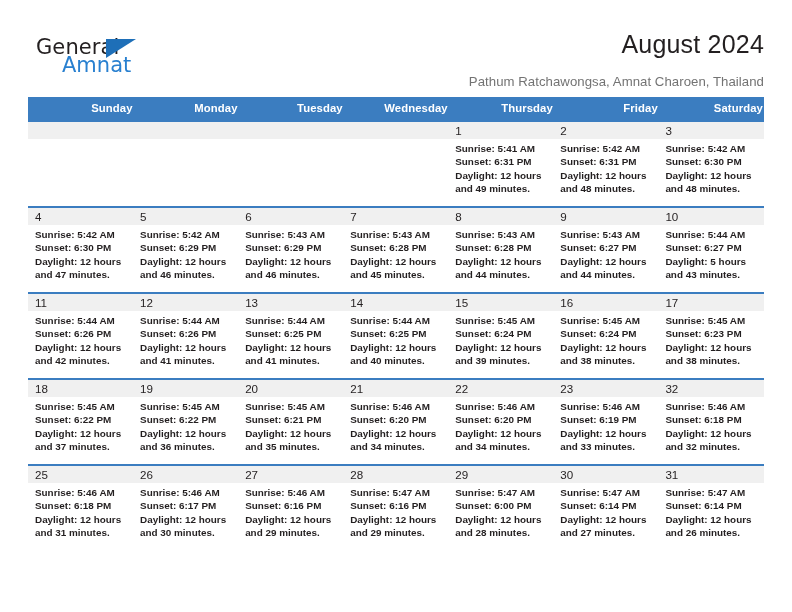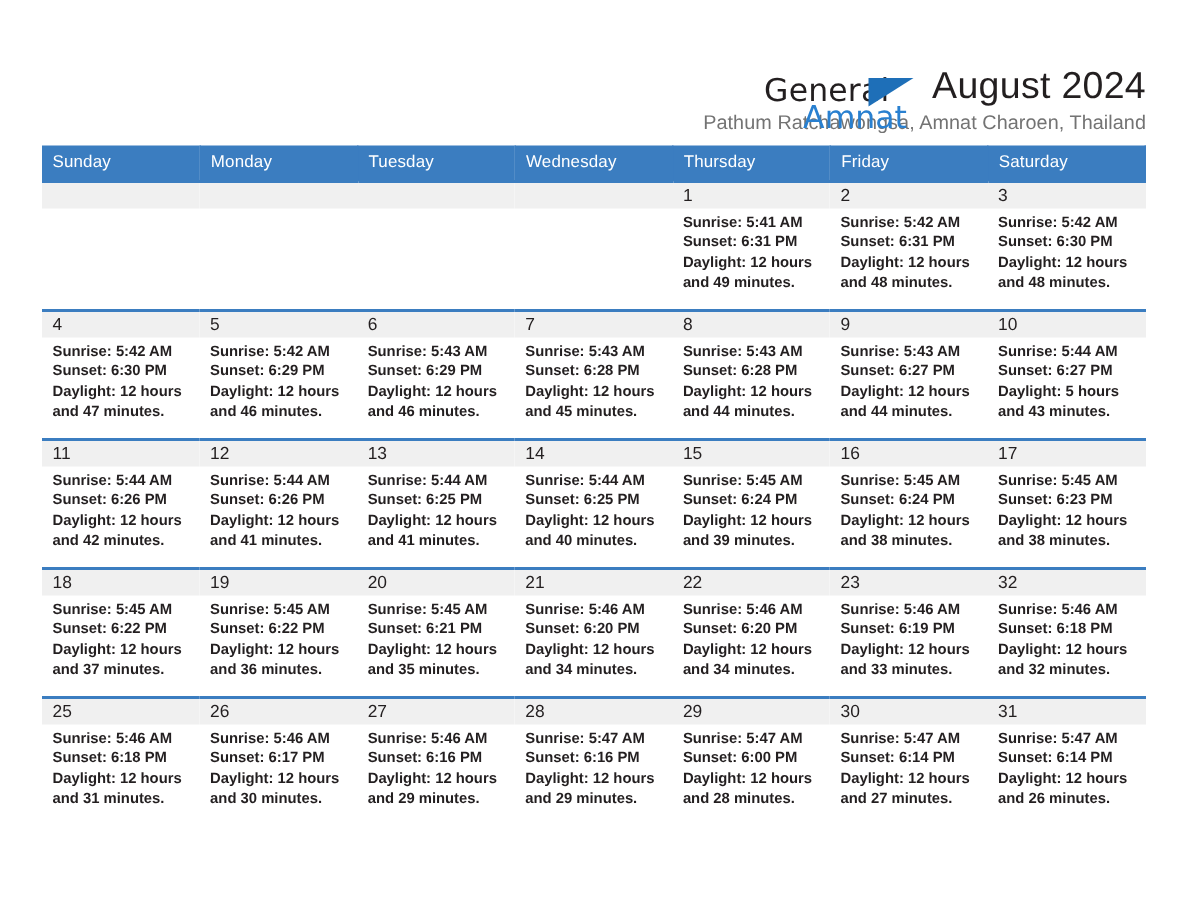--- a/index.html
+++ b/index.html
@@ -19,22 +19,22 @@
     width: 792px;
     height: 612px;
     box-sizing: border-box;
     padding: 0 28px;
   }
 
   
   .top {
     display: flex;
     align-items: flex-start;
-    justify-content: flex-end;
-    padding-top: 42px;
+    justify-content: space-between;
+    padding-top: 29px;
     height: 68px;
     box-sizing: border-box;
   }
   .logo {
     position: relative;
     width: 120px;
     height: 48px;
     line-height: 1;
     user-select: none;
   }
@@ -87,23 +87,23 @@
 
   
   .cal {
     width: 736px;
     border-collapse: collapse;
     table-layout: fixed;
   }
   .cal th {
     background: #3b7dc0;
     color: #ffffff;
-    font-weight: normal;
+    font-weight: bold;
     font-size: 11.3px;
-    text-align: left;
+    text-align: right;
     padding: 5px 0 6px 7px;
     letter-spacing: .1px;
     border-right: 1px solid #3b7dc0;
   }
   .cal td {
     width: 105.1px;
     vertical-align: top;
     padding: 0;
     border-top: 2px solid #3b7dc0;
     background: #ffffff;

